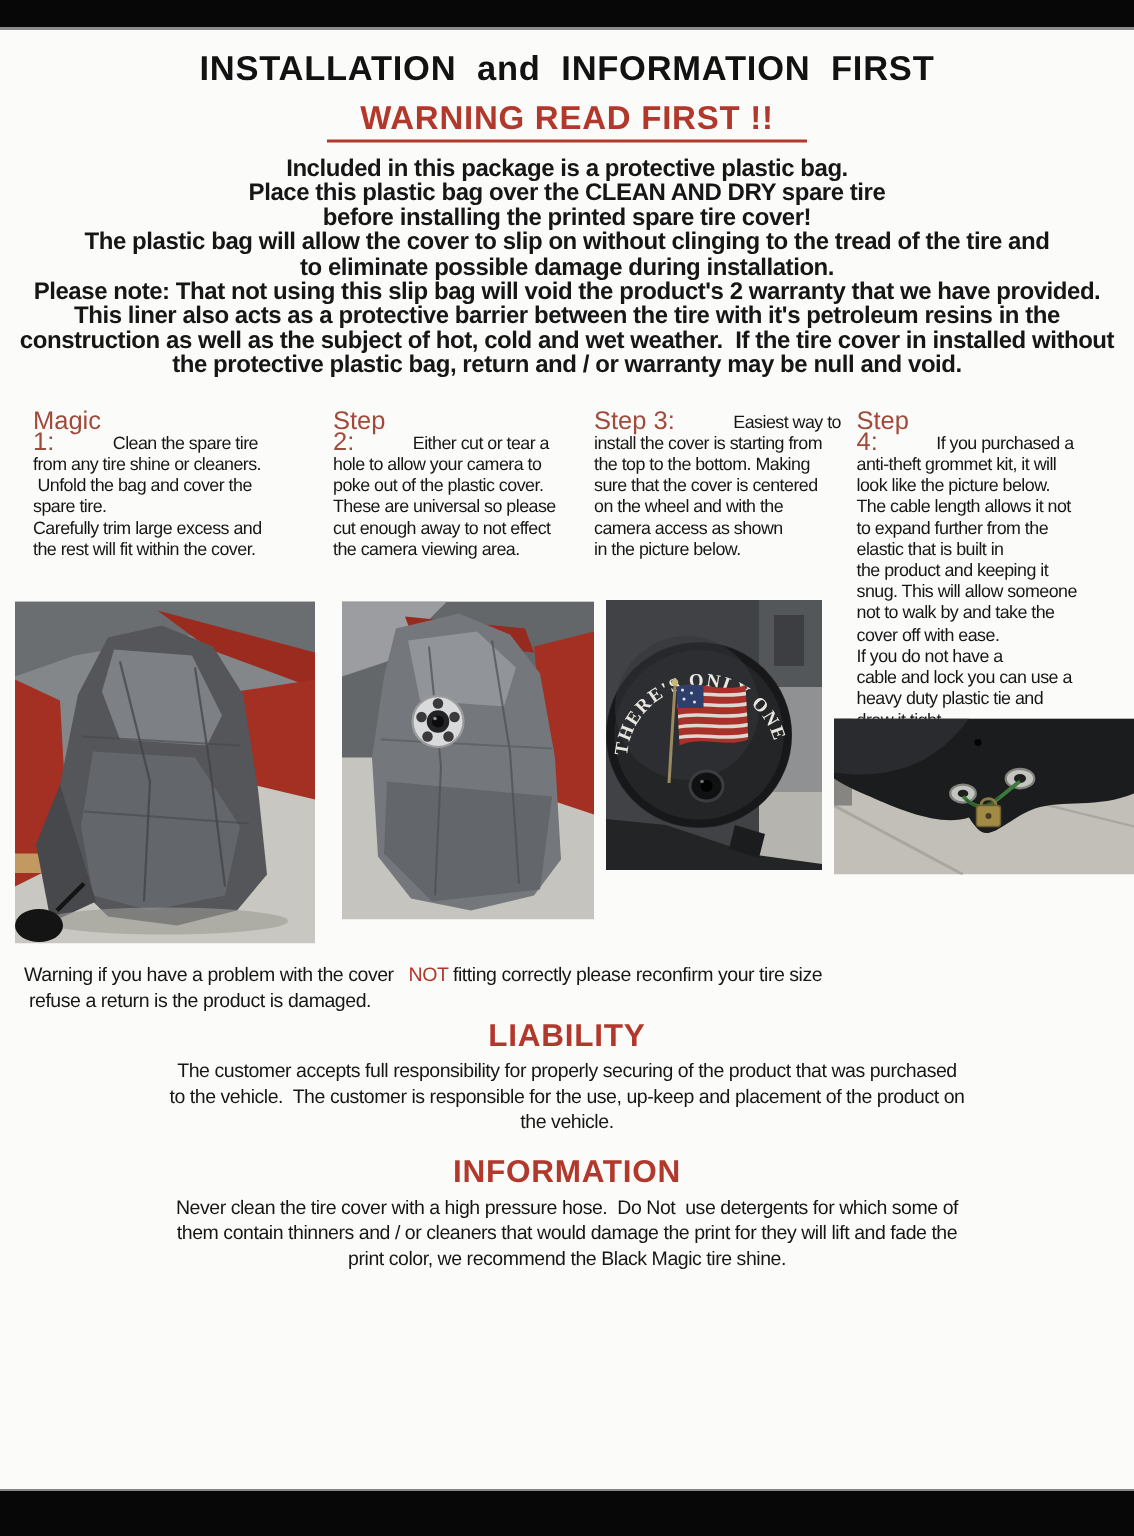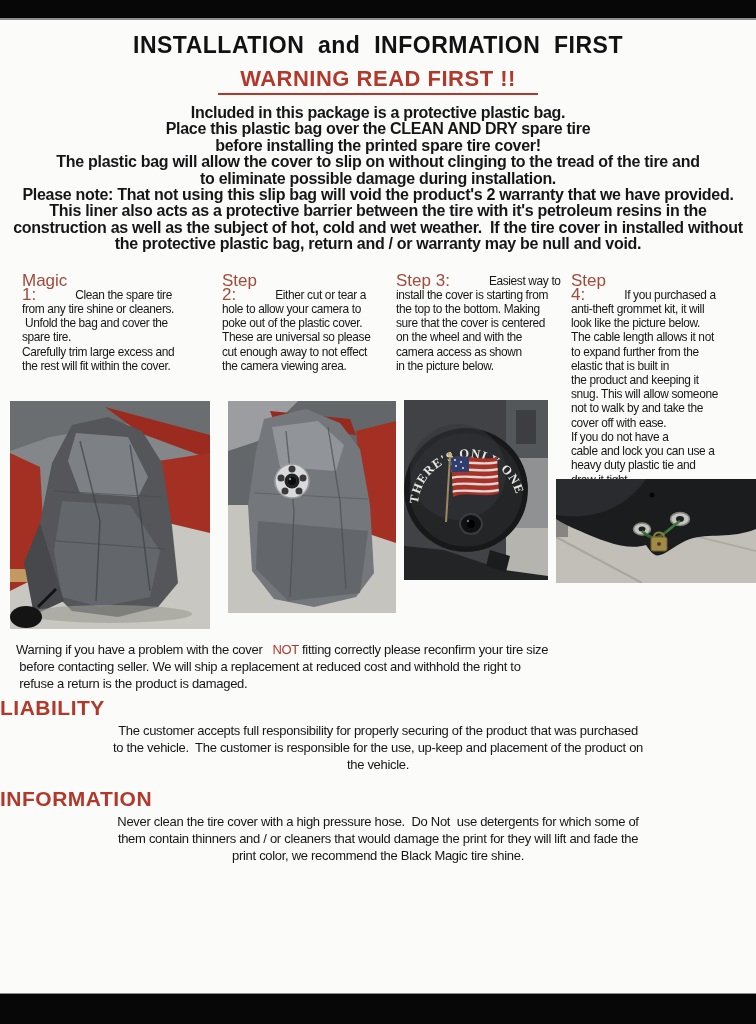--- a/index.html
+++ b/index.html
@@ -46,21 +46,21 @@
   .s4{left:571px;width:166px;}
   .photo{position:absolute;display:block;}
   .p1{left:10px;top:127px;}
   .p2{left:228px;top:127px;}
   .p3{left:404px;top:126px;}
   .p4{left:556px;top:205px;}
   .bold-para{font-weight:normal;font-size:13px;line-height:17px;letter-spacing:-0.3px;}
   .fit-warning{margin:7px 4px 0 16px;text-align:left;}
   .red-word{color:var(--heading_red);}
   .section-head{
-    text-align:left;color:var(--heading_red);font-weight:bold;
+    text-align:center;color:var(--heading_red);font-weight:bold;
     font-size:21px;letter-spacing:.5px;margin-top:4px;
   }
   .center-para{text-align:center;}
   .liability-p1{margin-top:2px;}
   .liability-p2{margin-top:16px;}
   .maintenance-p{margin-top:2px;}
   .mt-maint{margin-top:14px;}
   .arc-text{
     font-family:"Liberation Serif",serif;font-weight:bold;
     font-size:12.6px;letter-spacing:1.1px;fill:#e9e7e1;
@@ -205,21 +205,20 @@
         <path d="M98,58 C98,52 108,52 108,58" fill="none" stroke="#8d7a42" stroke-width="2"></path>
         <rect x="95" y="58" width="16" height="14" rx="2" fill="#a08a46" stroke="#6f5e2e" stroke-width="1"></rect>
         <circle cx="103" cy="65" r="2" fill="#4a3e1e"></circle>
       </g>
     </svg>
 
   </div>
 
   <div class="bold-para fit-warning">
     <div class="lines"><span>Warning if you have a problem with the cover   </span><span class="red-word">NOT</span><span> fitting correctly please reconfirm your tire size</span></div>
-    <div class="lines"> before contacting seller. We will ship a replacement at reduced cost and withhold the right to</div>
     <div class="lines"> refuse a return is the product is damaged.</div>
   </div>
 
   <div class="section-head">LIABILITY</div>
 
   <div class="bold-para center-para liability-p1 lines">The customer accepts full responsibility for properly securing of the product that was purchased<br>to the vehicle.  The customer is responsible for the use, up-keep and placement of the product on<br>the vehicle.</div>
 
 
   <div class="section-head mt-maint">INFORMATION</div>
 

